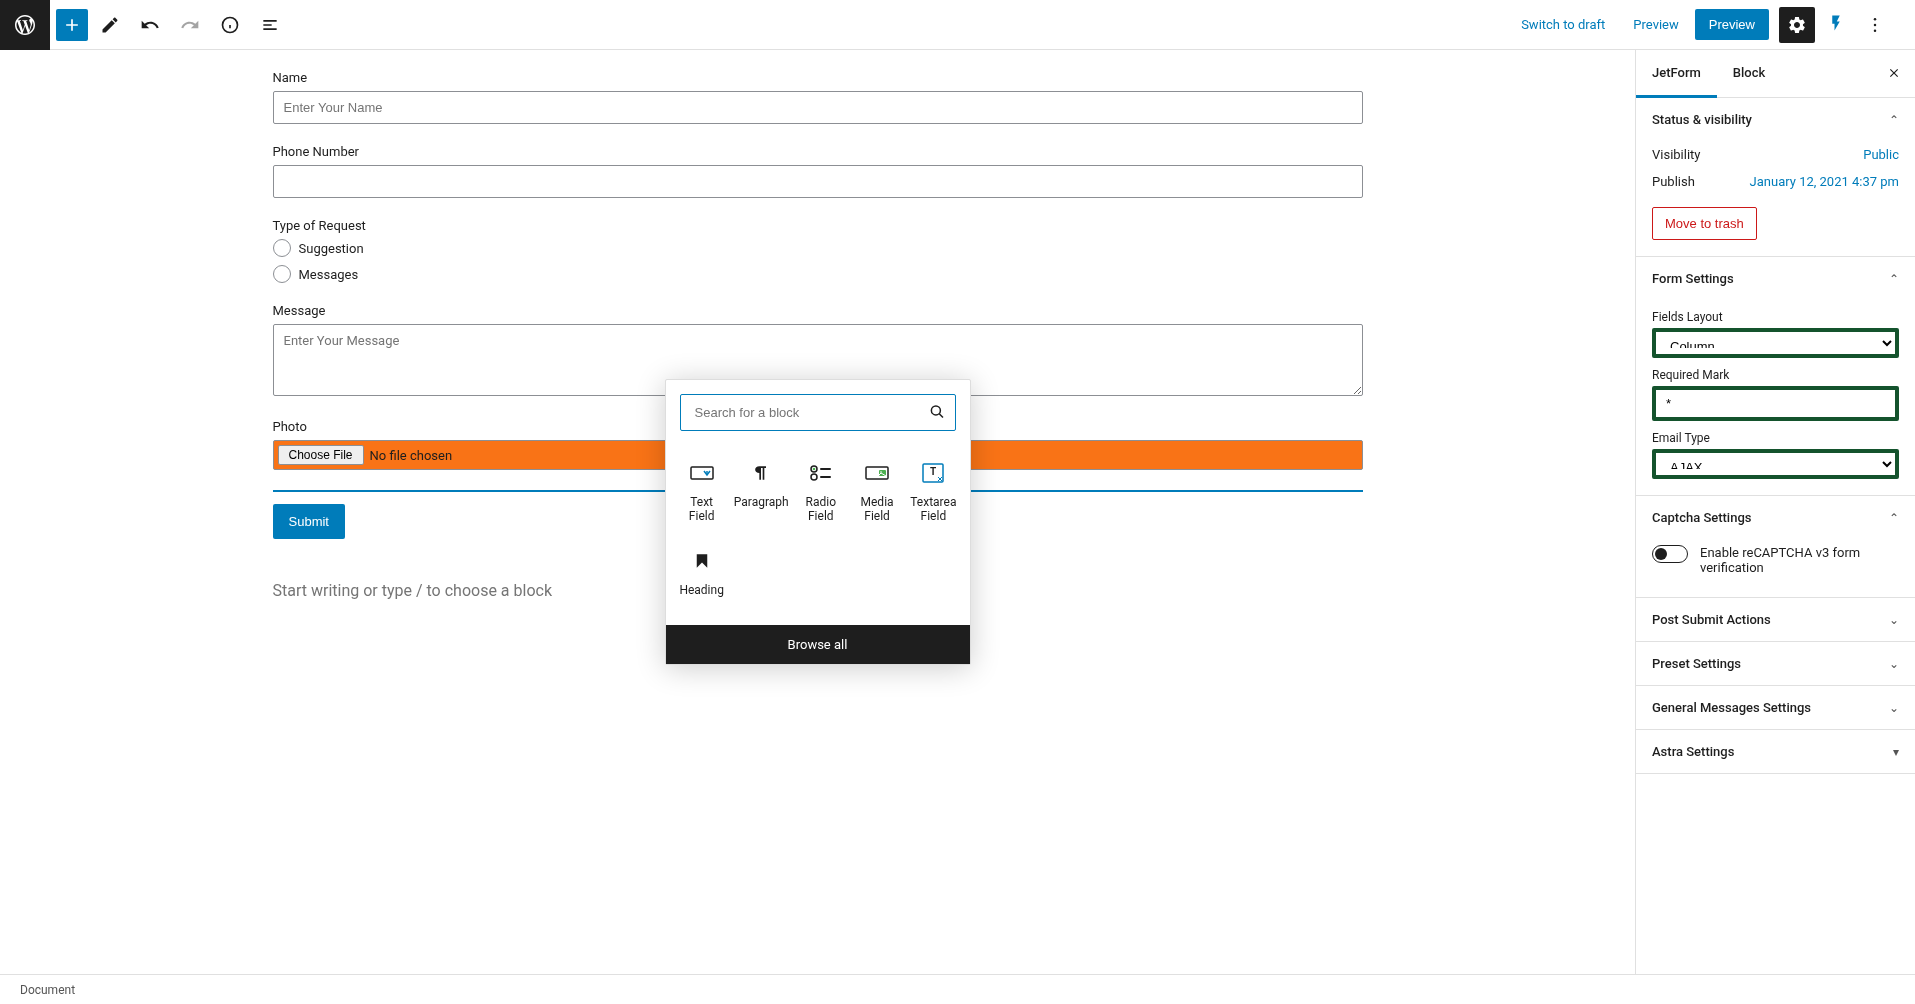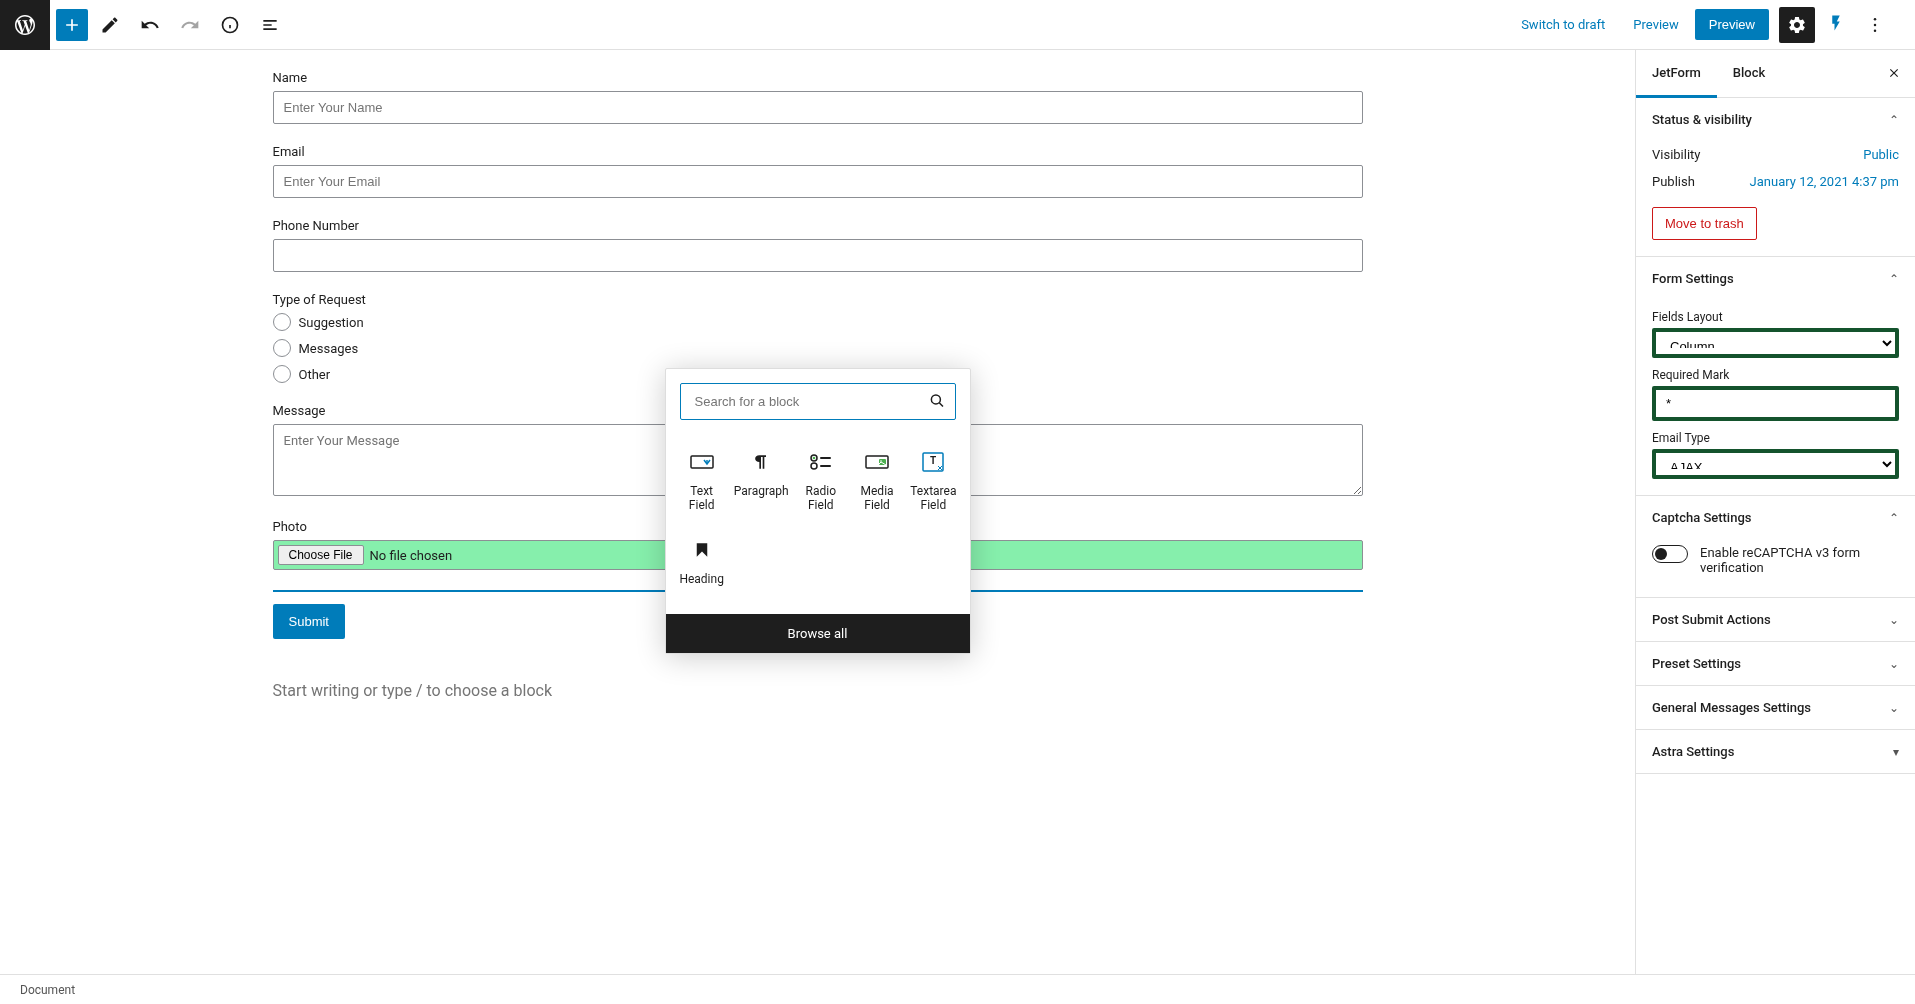--- a/index.html
+++ b/index.html
@@ -27,33 +27,33 @@
     .field-label { font-size: 13px; color: #1e1e1e; margin-bottom: 6px; display: block; }
     .field-input { width: 100%; padding: 8px 10px; border: 1px solid #8c8f94; border-radius: 2px; font-size: 13px; background: #fff; }
     .field-input::placeholder { color: #757575; }
     .textarea-input { width: 100%; padding: 8px 10px; border: 1px solid #8c8f94; border-radius: 2px; font-size: 13px; height: 72px; resize: both; font-family: inherit; }
     
     .radio-group { margin-top: 6px; }
     .radio-item { display: flex; align-items: center; gap: 8px; margin-bottom: 8px; }
     .radio-circle { width: 18px; height: 18px; border: 1px solid #8c8f94; border-radius: 50%; }
     .radio-label { font-size: 13px; }
     
-    .file-field { display: flex; align-items: center; background: #86efac; padding: 4px; border: 1px solid #8c8f94; border-radius: 2px; }
+    .file-field { display: flex; align-items: center; background: #f97316; padding: 4px; border: 1px solid #8c8f94; border-radius: 2px; }
     .file-btn { border: 1px solid #8c8f94; background: #efefef; padding: 2px 10px; font-size: 12px; border-radius: 2px; margin-right: 6px; cursor: pointer; }
     .file-text { font-size: 13px; color: #1e1e1e; }
     
     .submit-btn { background: #007cba; color: #fff; border: none; padding: 10px 16px; font-size: 13px; border-radius: 2px; cursor: pointer; }
     
     .insert-line { position: relative; margin: 0 0 12px 0; height: 2px; background: #007cba; }
     .insert-plus { position: absolute; left: 50%; top: -10px; transform: translateX(-50%); width: 22px; height: 22px; background: #1e1e1e; color: #fff; display: flex; align-items: center; justify-content: center; font-size: 16px; }
     
     .placeholder-text { color: #757575; font-size: 16px; padding: 10px 0; }
     
     
-    .inserter-popup { position: absolute; top: 318px; left: 50%; transform: translateX(-50%); width: 306px; background: #fff; border: 1px solid #ddd; box-shadow: 0 3px 30px rgba(0,0,0,0.2); border-radius: 2px; z-index: 100; }
+    .inserter-popup { position: absolute; top: 329px; left: 50%; transform: translateX(-50%); width: 306px; background: #fff; border: 1px solid #ddd; box-shadow: 0 3px 30px rgba(0,0,0,0.2); border-radius: 2px; z-index: 100; }
     .inserter-search { padding: 14px; }
     .inserter-search-input { width: 100%; padding: 10px 40px 10px 14px; border: 1.5px solid #007cba; border-radius: 2px; font-size: 13px; }
     .inserter-search-wrap { position: relative; }
     .search-icon-right { position: absolute; right: 10px; top: 50%; transform: translateY(-50%); }
     .inserter-blocks { display: grid; grid-template-columns: repeat(5, 1fr); padding: 4px 8px 14px; gap: 0; }
     .block-item { display: flex; flex-direction: column; align-items: center; gap: 10px; padding: 12px 4px 14px; cursor: pointer; border-radius: 2px; }
     .block-icon { width: 24px; height: 24px; display: flex; align-items: center; justify-content: center; }
     .block-label { font-size: 12px; color: #1e1e1e; text-align: center; }
     .browse-all { background: #1e1e1e; color: #fff; text-align: center; padding: 12px; font-size: 13px; cursor: pointer; }
     
@@ -154,44 +154,36 @@
 
 <div class="main-area">
   <div class="editor">
     <div class="editor-inner">
       
       <div class="field-group">
         <label class="field-label">Name</label>
         <input class="field-input" placeholder="Enter Your Name" style="">
       </div>
 
-      <div class="field-group">
-        <label class="field-label">Email</label>
-        <input class="field-input" placeholder="Enter Your Email" style="">
-      </div>
 
       <div class="field-group">
         <label class="field-label">Phone Number</label>
         <input class="field-input" placeholder="" style="">
       </div>
 
       <div class="field-group">
         <label class="field-label">Type of Request</label>
         <div class="radio-group">
           <div class="radio-item">
             <span class="radio-circle"></span>
             <span class="radio-label">Suggestion</span>
           </div>
           <div class="radio-item">
             <span class="radio-circle"></span>
             <span class="radio-label">Messages</span>
-          </div>
-          <div class="radio-item">
-            <span class="radio-circle"></span>
-            <span class="radio-label">Other</span>
           </div>
         </div>
       </div>
 
       <div class="field-group">
         <label class="field-label">Message</label>
         <textarea class="textarea-input" placeholder="Enter Your Message" style=""></textarea>
       </div>
 
       <div class="field-group">

